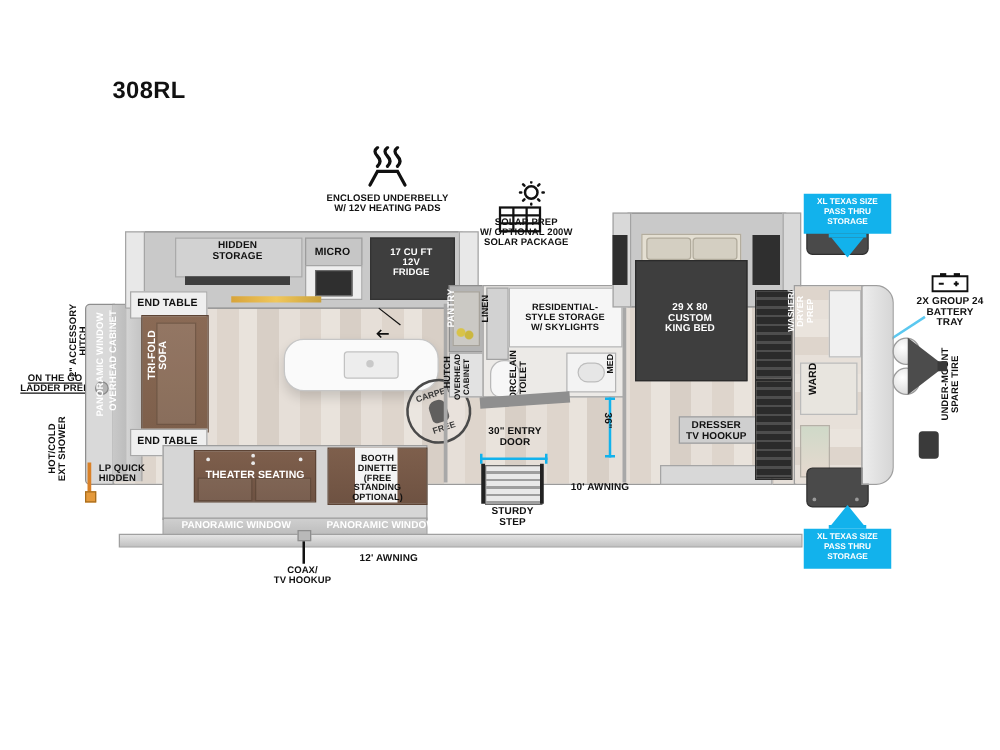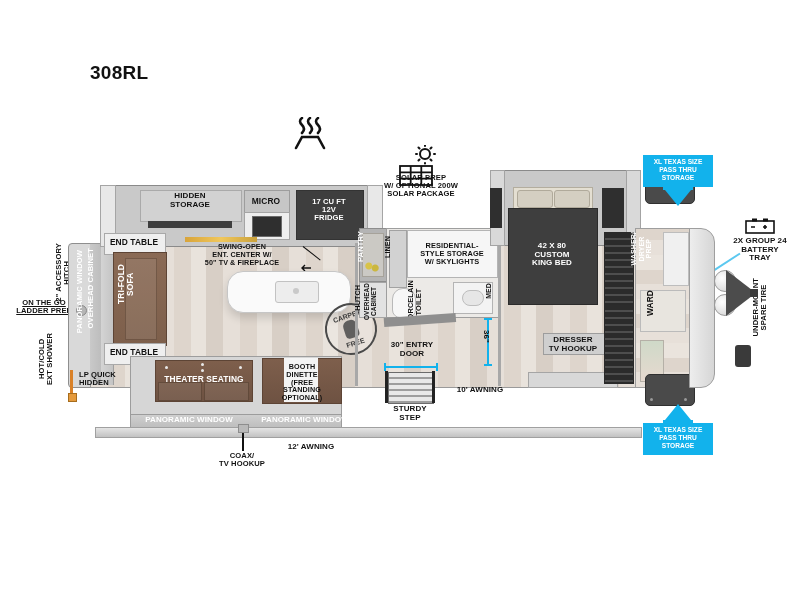--- a/index.html
+++ b/index.html
@@ -75,20 +75,22 @@
   <div class="ico" style="left:287px;top:117px;width:46px;height:34px;">
     <svg width="46" height="34" viewBox="0 0 46 34">
         <g fill="none" stroke="#111" stroke-width="2.6" stroke-linecap="round">
       <path d="M15 16 q4-4 0-8 q-4-4 0-7"></path>
           <path d="M23 16 q4-4 0-8 q-4-4 0-7"></path>
           <path d="M31 16 q4-4 0-8 q-4-4 0-7"></path>
       <path d="M9 31 l6-11 h16 l6 11"></path>
         </g>
       </svg>
   </div>
+  <div class="lbl" style="left:250px;top:155px;width:120px;font-size:7.6px;">ENCLOSED UNDERBELLY
+W/ 12V HEATING PADS</div>
 
   <div class="ico" style="left:392px;top:145px;width:50px;height:42px;">
     <svg width="50" height="42" viewBox="0 0 50 42">
       <g stroke="#111" stroke-width="2" stroke-linecap="round">
         <circle cx="33" cy="9" r="5" fill="none"></circle>
         <path d="M33 1 v-0.5 M33 18 v0.5 M25 9 h-1 M42 9 h1 M27.5 3.5 l-1-1 M38.5 3.5 l1-1 M27.5 14.5 l-1 1 M38.5 14.5 l1 1"></path>
       </g>
       <g fill="none" stroke="#111" stroke-width="1.8">
         <rect x="8" y="21" width="32" height="19"></rect>
         <path d="M18.7 21 v19 M29.3 21 v19 M8 27.3 h32 M8 33.6 h32"></path>
@@ -145,23 +147,20 @@
   <div class="lbl" style="left:244px;top:197px;width:44px;font-size:8.4px;">MICRO</div>
   <div class="abs" style="left:244px;top:212px;width:44px;height:26px;background:#eee;border:1px solid #a5a5a5;"></div>
   <div class="abs darker" style="left:252px;top:216px;width:28px;height:19px;border:1px solid #6a6a6a;"></div>
 
   <div class="abs dark" style="left:296px;top:190px;width:66px;height:48px;border:1px solid #333;"></div>
   <div class="lbl lblw" style="left:296px;top:198px;width:66px;font-size:7.6px;">17 CU FT
 12V
 FRIDGE</div>
 
   <div class="abs" style="left:185px;top:237px;width:72px;height:5px;background:linear-gradient(90deg,#d8a43a,#f0c75c,#caa13b);"></div>
-  <div class="lbl" style="left:180px;top:243px;width:124px;font-size:7.2px;">SWING-OPEN
-ENT. CENTER W/
-50" TV &amp; FIREPLACE</div>
   <div class="leader" style="left:303px;top:246px;width:22px;height:1px;transform:rotate(38deg);transform-origin:left center;"></div>
   <div class="ico" style="left:300px;top:258px;width:12px;height:8px;">
     <svg width="12" height="8" viewBox="0 0 12 8">
         <path d="M11 4 H2 M5 1 L2 4 L5 7" stroke="#111" stroke-width="1.4" fill="none"></path>
       </svg>
   </div>
 
   <div class="abs" style="left:104px;top:233px;width:60px;height:20px;background:#efefef;border:1px solid #a9a9a9;"></div>
   <div class="lbl" style="left:104px;top:238px;width:60px;font-size:8.4px;">END TABLE</div>
 
@@ -268,21 +267,21 @@
 
   <div class="abs shell2" style="left:502px;top:170px;width:125px;height:74px;"></div>
   <div class="abs" style="left:490px;top:170px;width:13px;height:74px;background:#d9d9d9;border:1px solid #a3a3a3;"></div>
   <div class="abs" style="left:626px;top:170px;width:13px;height:74px;background:#d9d9d9;border:1px solid #a3a3a3;"></div>
 
   <div class="abs" style="left:513px;top:187px;width:78px;height:22px;background:#e4dfd2;border:1px solid #b3ad9e;"></div>
   <div class="abs" style="left:517px;top:190px;width:34px;height:16px;background:#d4cfc2;border:1px solid #b0aa9b;border-radius:3px;"></div>
   <div class="abs" style="left:554px;top:190px;width:34px;height:16px;background:#d4cfc2;border:1px solid #b0aa9b;border-radius:3px;"></div>
 
   <div class="abs dark" style="left:508px;top:208px;width:88px;height:95px;border:1px solid #2b2b2b;"></div>
-  <div class="lbl lblw" style="left:508px;top:242px;width:88px;font-size:8px;">42 X  80
+  <div class="lbl lblw" style="left:508px;top:242px;width:88px;font-size:8px;">29 X  80
 CUSTOM
 KING BED</div>
 
   <div class="abs darker" style="left:490px;top:188px;width:12px;height:40px;"></div>
   <div class="abs darker" style="left:602px;top:188px;width:22px;height:40px;"></div>
 
   <div class="abs lgray" style="left:543px;top:333px;width:60px;height:20px;border:1px solid #9d9d9d;"></div>
   <div class="lbl" style="left:543px;top:336px;width:60px;font-size:8px;">DRESSER
 TV HOOKUP</div>
   <div class="abs" style="left:528px;top:372px;width:88px;height:14px;background:#d8d8d8;border:1px solid #a5a5a5;"></div>

